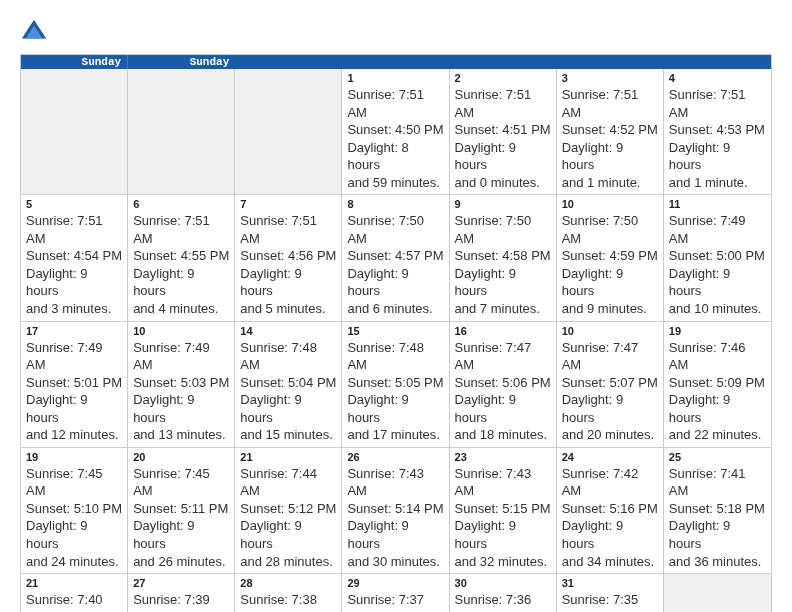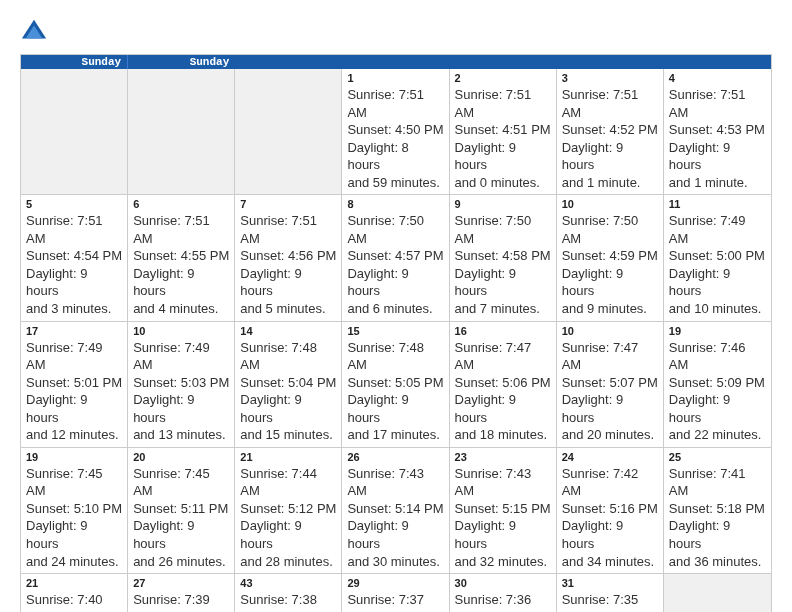--- a/index.html
+++ b/index.html
@@ -257,21 +257,21 @@
         <div class="cal-row">
           <div class="cal-cell">
             <div class="day-num">21</div>
             <div class="cell-text">Sunrise: 7:40 AM<br>Sunset: 5:19 PM<br>Daylight: 9 hours<br>and 39 minutes.</div>
           </div>
           <div class="cal-cell">
             <div class="day-num">27</div>
             <div class="cell-text">Sunrise: 7:39 AM<br>Sunset: 5:20 PM<br>Daylight: 9 hours<br>and 41 minutes.</div>
           </div>
           <div class="cal-cell">
-            <div class="day-num">43</div>
+            <div class="day-num">28</div>
             <div class="cell-text">Sunrise: 7:38 AM<br>Sunset: 5:22 PM<br>Daylight: 9 hours<br>and 43 minutes.</div>
           </div>
           <div class="cal-cell">
             <div class="day-num">29</div>
             <div class="cell-text">Sunrise: 7:37 AM<br>Sunset: 5:23 PM<br>Daylight: 9 hours<br>and 45 minutes.</div>
           </div>
           <div class="cal-cell">
             <div class="day-num">30</div>
             <div class="cell-text">Sunrise: 7:36 AM<br>Sunset: 5:24 PM<br>Daylight: 9 hours<br>and 48 minutes.</div>
           </div>

